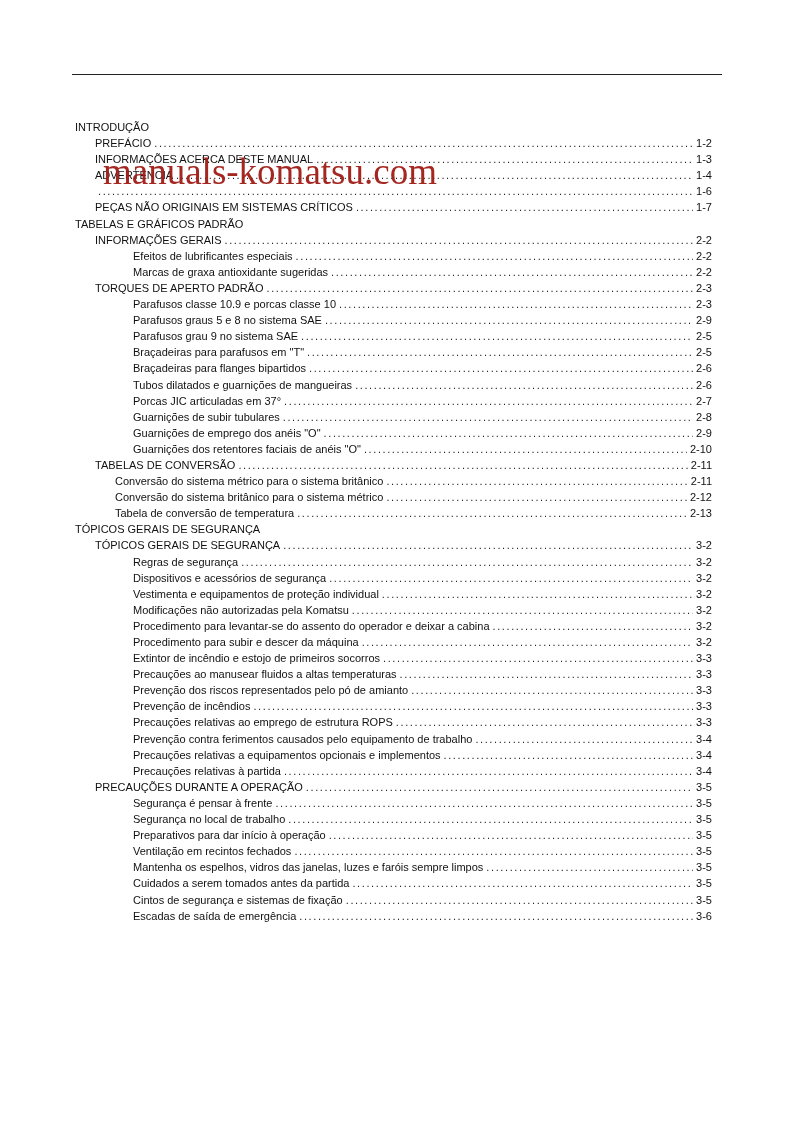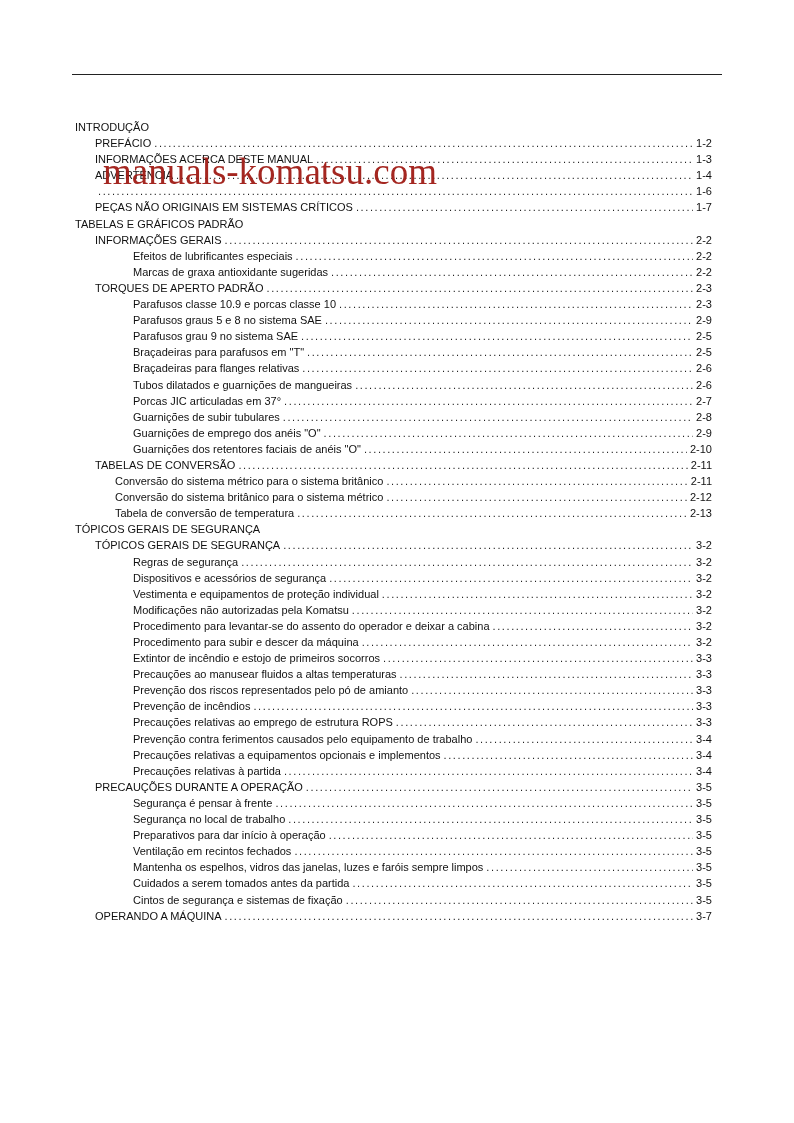--- a/index.html
+++ b/index.html
@@ -150,21 +150,21 @@
     <span class="toc-label">Parafusos grau 9 no sistema SAE</span>
     <span class="toc-dots"></span>
     <span class="toc-page">2-5</span>
   </div>
       <div class="toc-row lv3">
     <span class="toc-label">Braçadeiras para parafusos em "T"</span>
     <span class="toc-dots"></span>
     <span class="toc-page">2-5</span>
   </div>
       <div class="toc-row lv3">
-    <span class="toc-label">Braçadeiras para flanges relativas</span>
+    <span class="toc-label">Braçadeiras para flanges bipartidos</span>
     <span class="toc-dots"></span>
     <span class="toc-page">2-6</span>
   </div>
       <div class="toc-row lv3">
     <span class="toc-label">Tubos dilatados e guarnições de mangueiras</span>
     <span class="toc-dots"></span>
     <span class="toc-page">2-6</span>
   </div>
       <div class="toc-row lv3">
     <span class="toc-label">Porcas JIC articuladas em 37°</span>
@@ -318,20 +318,25 @@
       <div class="toc-row lv3">
     <span class="toc-label">Cuidados a serem tomados antes da partida</span>
     <span class="toc-dots"></span>
     <span class="toc-page">3-5</span>
   </div>
       <div class="toc-row lv3">
     <span class="toc-label">Cintos de segurança e sistemas de fixação</span>
     <span class="toc-dots"></span>
     <span class="toc-page">3-5</span>
   </div>
+      <div class="toc-row lv3">
+    <span class="toc-label">Escadas de saída de emergência</span>
+    <span class="toc-dots"></span>
+    <span class="toc-page">3-6</span>
+  </div>
       <div class="toc-row lv1">
     <span class="toc-label">OPERANDO A MÁQUINA</span>
     <span class="toc-dots"></span>
     <span class="toc-page">3-7</span>
   </div>
       <div class="toc-row lv3">
     <span class="toc-label">Informações gerais</span>
     <span class="toc-dots"></span>
     <span class="toc-page">3-7</span>
   </div>

